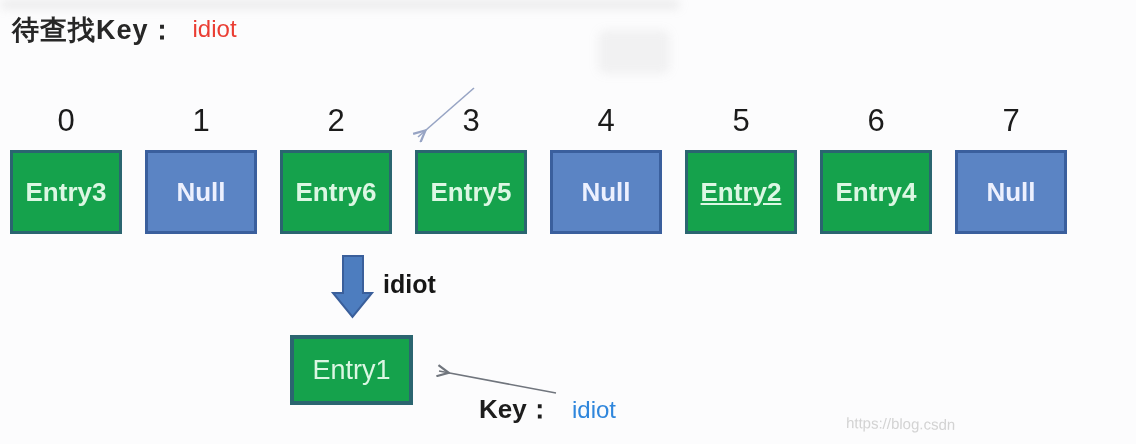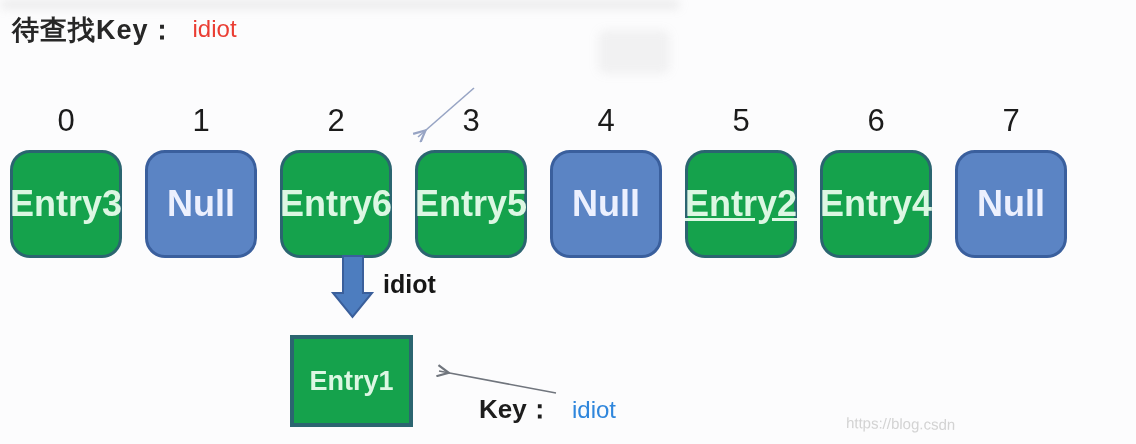--- a/index.html
+++ b/index.html
@@ -21,34 +21,34 @@
   .title .val{font-size:24px;font-weight:500;color:var(--red);margin-left:16px;vertical-align:2px;}
 
   
   .probe{position:absolute;left:455px;top:42px;white-space:nowrap;}
   .probe .lbl{font-size:25px;font-weight:700;color:#222;}
   .probe .val{font-size:25px;font-weight:500;color:var(--blue);margin-left:6px;}
 
   
   .idx{position:absolute;top:103px;width:112px;text-align:center;
        font-size:31px;font-weight:500;color:#1b1b1b;}
-  .bucket{position:absolute;top:150px;width:112px;height:108px;box-sizing:border-box;
+  .bucket{position:absolute;top:150px;width:112px;height:84px;box-sizing:border-box;
           display:flex;align-items:center;justify-content:center;
-          font-size:36px;font-weight:600;border-radius:20px;}
+          font-size:26px;font-weight:600;}
   .bucket.entry{background:var(--entry_fill);border:3px solid var(--entry_border);color:var(--entry_text);}
   .bucket.null {background:var(--null_fill); border:3px solid var(--null_border); color:var(--null_text);text-align:center;}
 
   
   .next-label{position:absolute;left:383px;top:270px;font-size:25px;font-weight:600;color:#161616;}
 
   
-  .chain-node{position:absolute;left:290px;top:335px;width:123px;height:92px;box-sizing:border-box;
+  .chain-node{position:absolute;left:290px;top:335px;width:123px;height:70px;box-sizing:border-box;
               display:flex;align-items:center;justify-content:center;
               background:var(--entry_fill);border:4px solid var(--entry_border);
-              color:var(--entry_text);font-size:27px;font-weight:700;}
+              color:var(--entry_text);font-size:27px;font-weight:400;}
 
   
   .key2-lbl{position:absolute;left:479px;top:392px;font-size:26px;font-weight:700;color:#1d1d1d;}
   .key2-val{position:absolute;left:572px;top:396px;font-size:24px;font-weight:500;color:var(--blue);}
 
   
   .wm-url{position:absolute;left:846px;top:415px;font-size:15px;color:#d3d3d3;
           transform:rotate(1deg);white-space:nowrap;}
   .wm-handle{position:absolute;left:953px;top:405px;font-size:19px;color:#9e9e9e;white-space:nowrap;}
 

